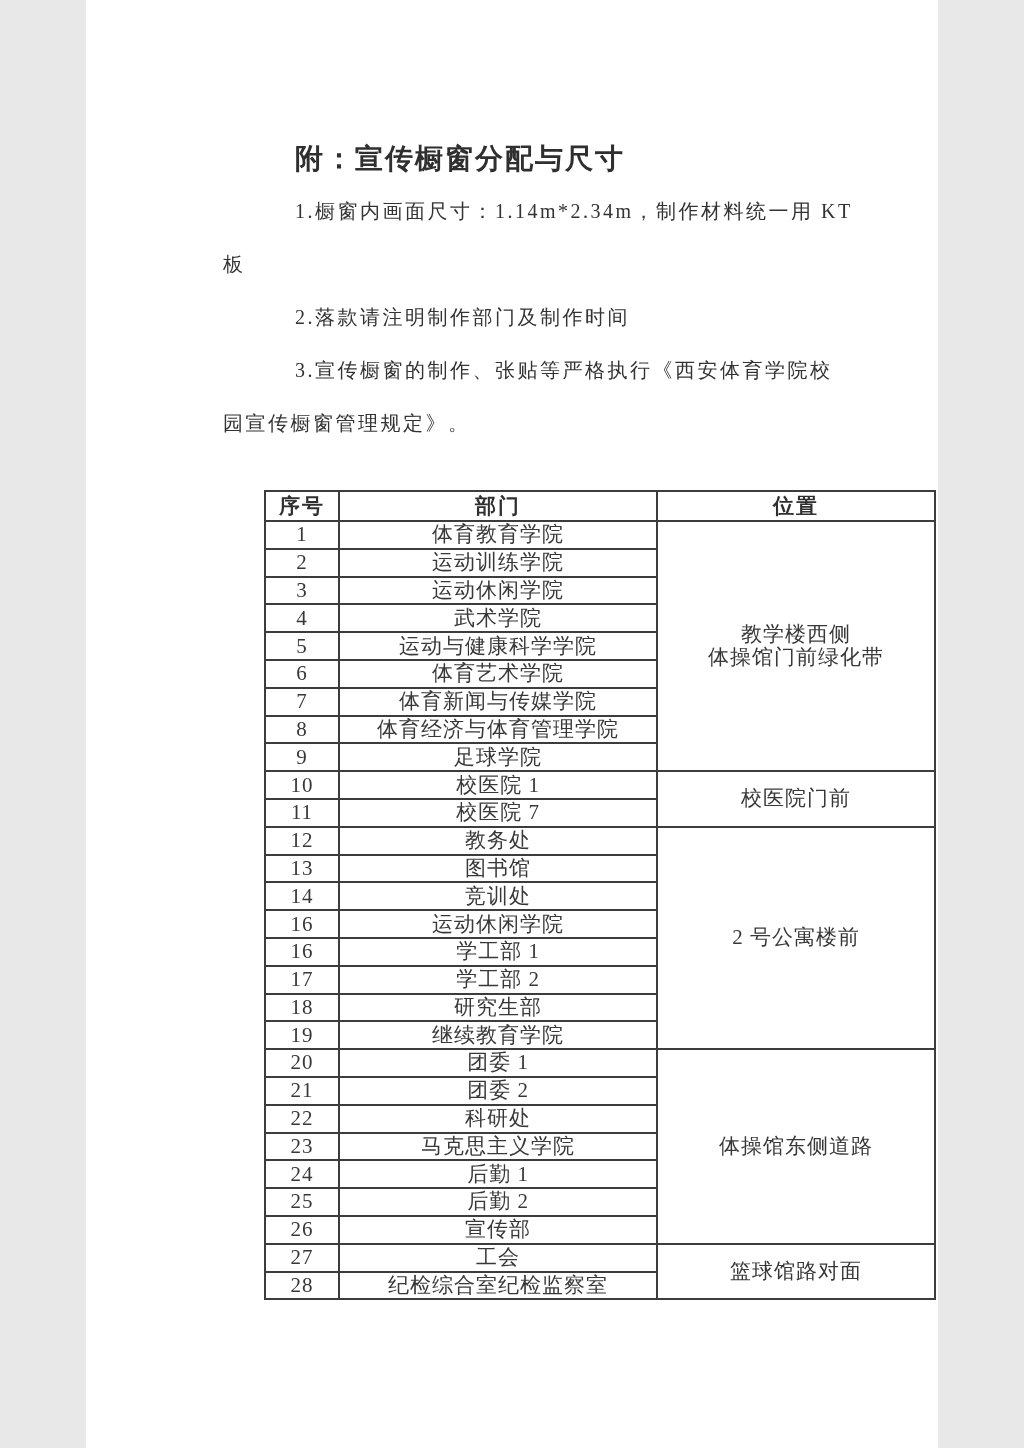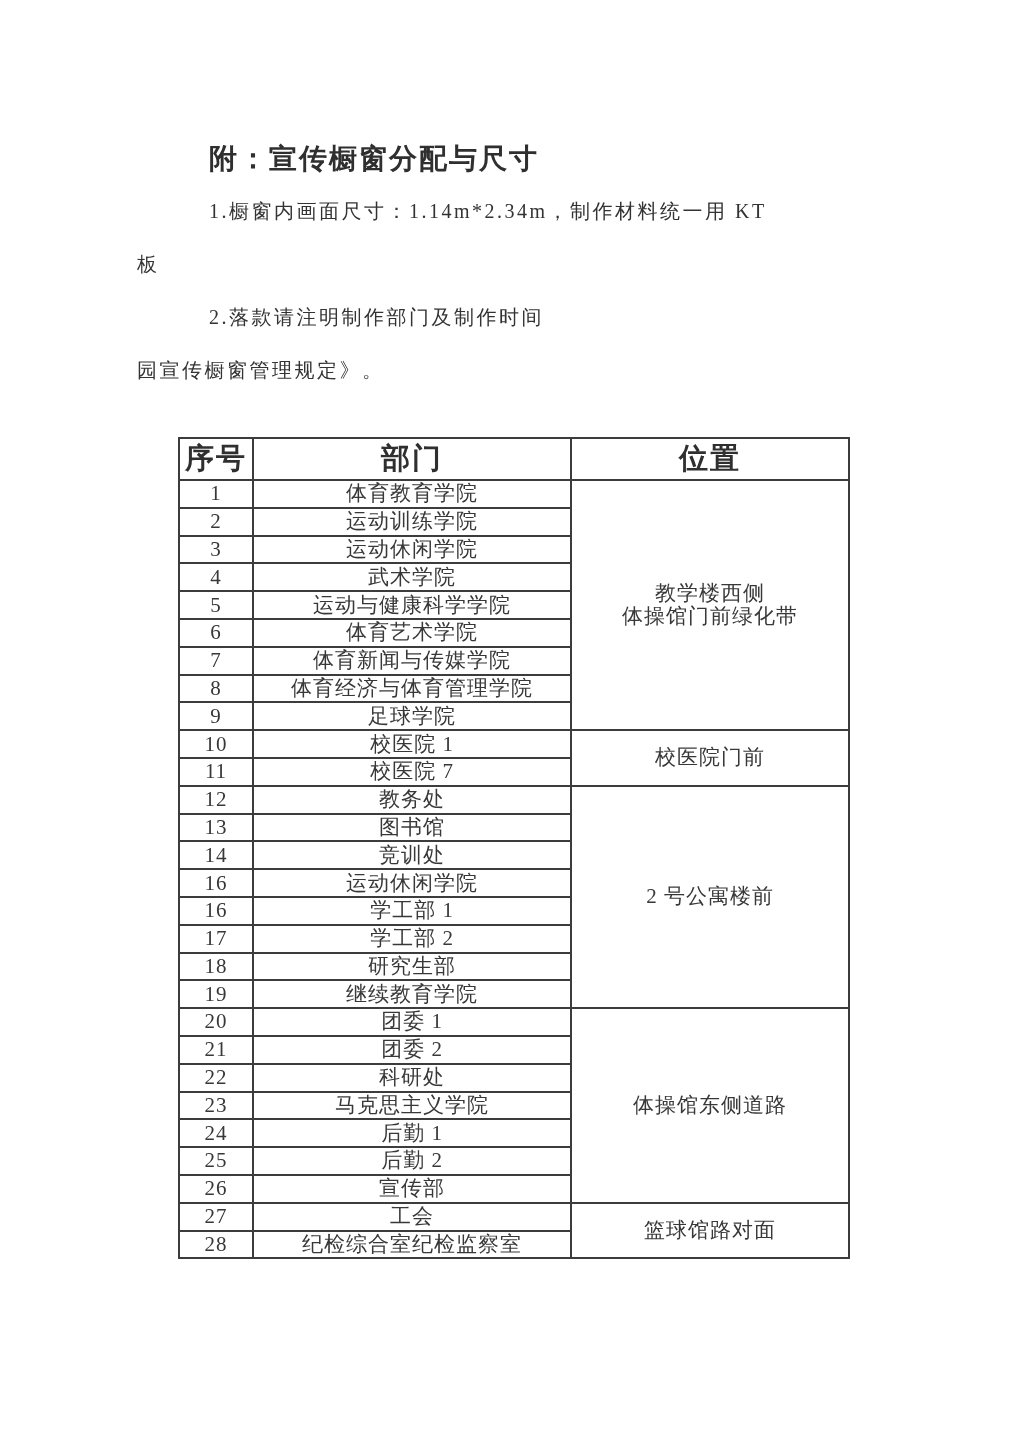--- a/index.html
+++ b/index.html
@@ -1,18 +1,18 @@
 <!DOCTYPE html>
 <html><head>
 <meta charset="utf-8">
 <style>
   html, body { margin: 0; padding: 0; background: #e8e8e8; }
   .page {
     position: relative;
-    width: 1024px;
+    width: 852px;
     height: 1448px;
     margin: 0 auto;
     background: #ffffff;
     font-family: "Liberation Serif", "DejaVu Serif", serif;
     color: #333333;
     overflow: hidden;
   }
   .doc {
     padding: 132px 120px 0 137px;
   }
@@ -43,21 +43,21 @@
   table.alloc-table th,
   table.alloc-table td {
     border: 2px solid #3c3c3c;
     padding: 0;
     text-align: center;
     vertical-align: middle;
     overflow: hidden;
   }
   table.alloc-table th {
     height: 28px;
-    font-size: 29px;
+    font-size: 21px;
     font-weight: bold;
     letter-spacing: 2px;
     color: #2f2f2f;
   }
   table.alloc-table td {
     height: 25.8px;
     font-size: 21px;
     letter-spacing: 1px;
     line-height: 1.1;
     color: #383838;
@@ -71,20 +71,21 @@
 <div class="page">
   <div class="doc">
 
     <div class="doc-title">附：宣传橱窗分配与尺寸</div>
 
     <div class="body-line first-line">1.橱窗内画面尺寸：1.14m*2.34m，制作材料统一用 KT</div>
     <div class="body-line">板</div>
 
     <div class="body-line first-line">2.落款请注明制作部门及制作时间</div>
 
+    <div class="body-line first-line">3.宣传橱窗的制作、张贴等严格执行《西安体育学院校</div>
     <div class="body-line">园宣传橱窗管理规定》。</div>
 
     <div class="alloc-table-wrap">
       <table class="alloc-table">
         <colgroup>
           <col style="width:74px">
           <col style="width:318px">
           <col style="width:278px">
         </colgroup>
         <thead>

